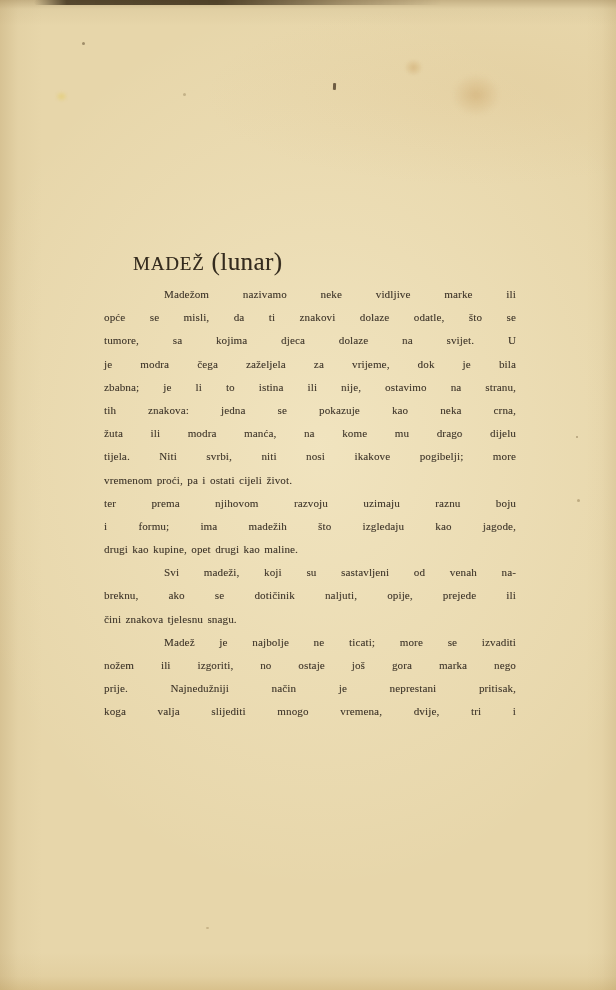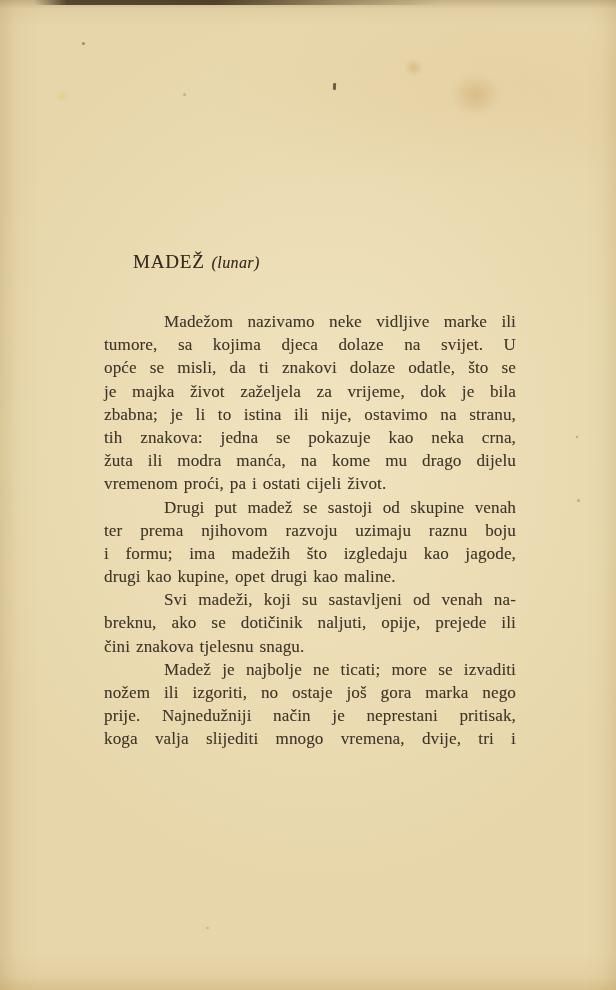--- a/index.html
+++ b/index.html
@@ -72,32 +72,31 @@
     font-weight: normal;
     color: #342b1e;
     white-space: nowrap;
     text-shadow: 0.3px 0.3px 0.5px rgba(52,43,30,0.35);
   }
   .title-word {
     font-weight: normal;
     letter-spacing: 0.8px;
   }
   .title-qualifier {
-    font-style: italic;
-    font-size: 16px;
+    font-size: 25px;
     margin-left: 7px;
     letter-spacing: 0.4px;
   }
 
   .body-text {
     position: absolute;
-    left: 104px; top: 310px;
+    left: 104px; top: 283px;
     width: 412px;
     color: #3f362a;
-    font-size: 17px;
+    font-size: 11px;
     letter-spacing: 0.15px;
     word-spacing: 1.5px;
     text-shadow: 0.3px 0.3px 0.5px rgba(63,54,42,0.30);
   }
   .line {
     height: 23.2px;
     line-height: 23.2px;
     text-align: justify;
     text-align-last: justify;
     white-space: normal;
@@ -122,28 +121,28 @@
   <div class="speck speck-4"></div>
   <div class="speck speck-5"></div>
   <div class="ink-tick"></div>
 
   <h1 class="title">
     <span class="title-word">MADEŽ</span><span class="title-qualifier">(lunar)</span>
   </h1>
 
   <div class="body-text" id="body-text">
       <div class="line indent">Madežom nazivamo neke vidljive marke ili</div>
+      <div class="line">opće se misli, da ti znakovi dolaze odatle, što se</div>
       <div class="line">tumore, sa kojima djeca dolaze na svijet. U</div>
-      <div class="line">opće se misli, da ti znakovi dolaze odatle, što se</div>
-      <div class="line">je majka život zaželjela za vrijeme, dok je bila</div>
+      <div class="line">je modra čega zaželjela za vrijeme, dok je bila</div>
       <div class="line">zbabna; je li to istina ili nije, ostavimo na stranu,</div>
       <div class="line">tih znakova: jedna se pokazuje kao neka crna,</div>
       <div class="line">žuta ili modra manća, na kome mu drago dijelu</div>
+      <div class="line">tijela. Niti svrbi, niti nosi ikakove pogibelji; more</div>
       <div class="line no-justify">vremenom proći, pa i ostati cijeli život.</div>
-      <div class="line indent">Drugi put madež se sastoji od skupine venah</div>
       <div class="line">ter prema njihovom razvoju uzimaju raznu boju</div>
       <div class="line">i formu; ima madežih što izgledaju kao jagode,</div>
       <div class="line no-justify">drugi kao kupine, opet drugi kao maline.</div>
       <div class="line indent">Svi madeži, koji su sastavljeni od venah na-</div>
       <div class="line">breknu, ako se dotičinik naljuti, opije, prejede ili</div>
       <div class="line no-justify">čini znakova tjelesnu snagu.</div>
       <div class="line indent">Madež je najbolje ne ticati; more se izvaditi</div>
       <div class="line">nožem ili izgoriti, no ostaje još gora marka nego</div>
       <div class="line">prije. Najnedužniji način je neprestani pritisak,</div>
       <div class="line">koga valja slijediti mnogo vremena, dvije, tri i</div>

